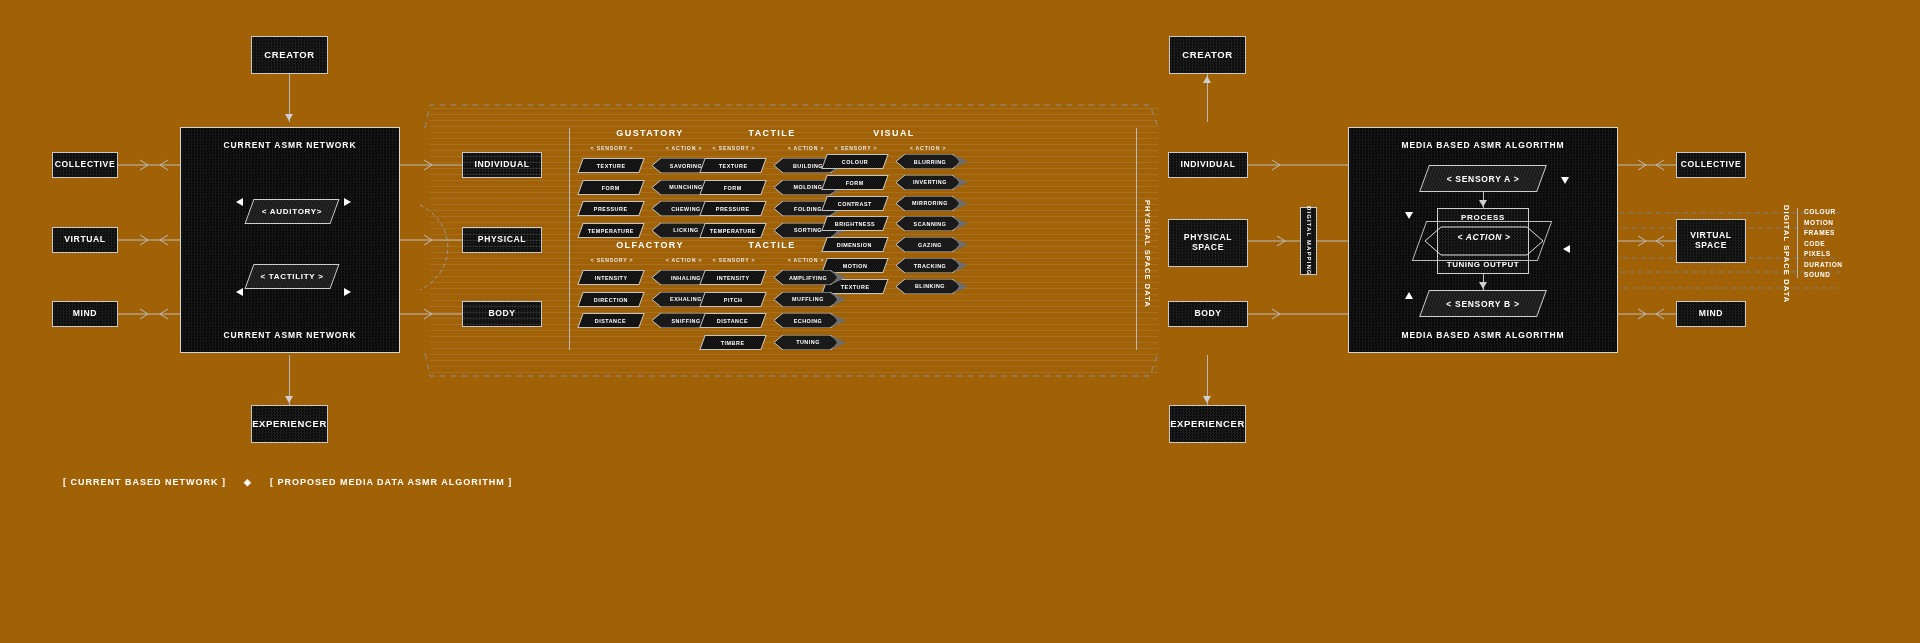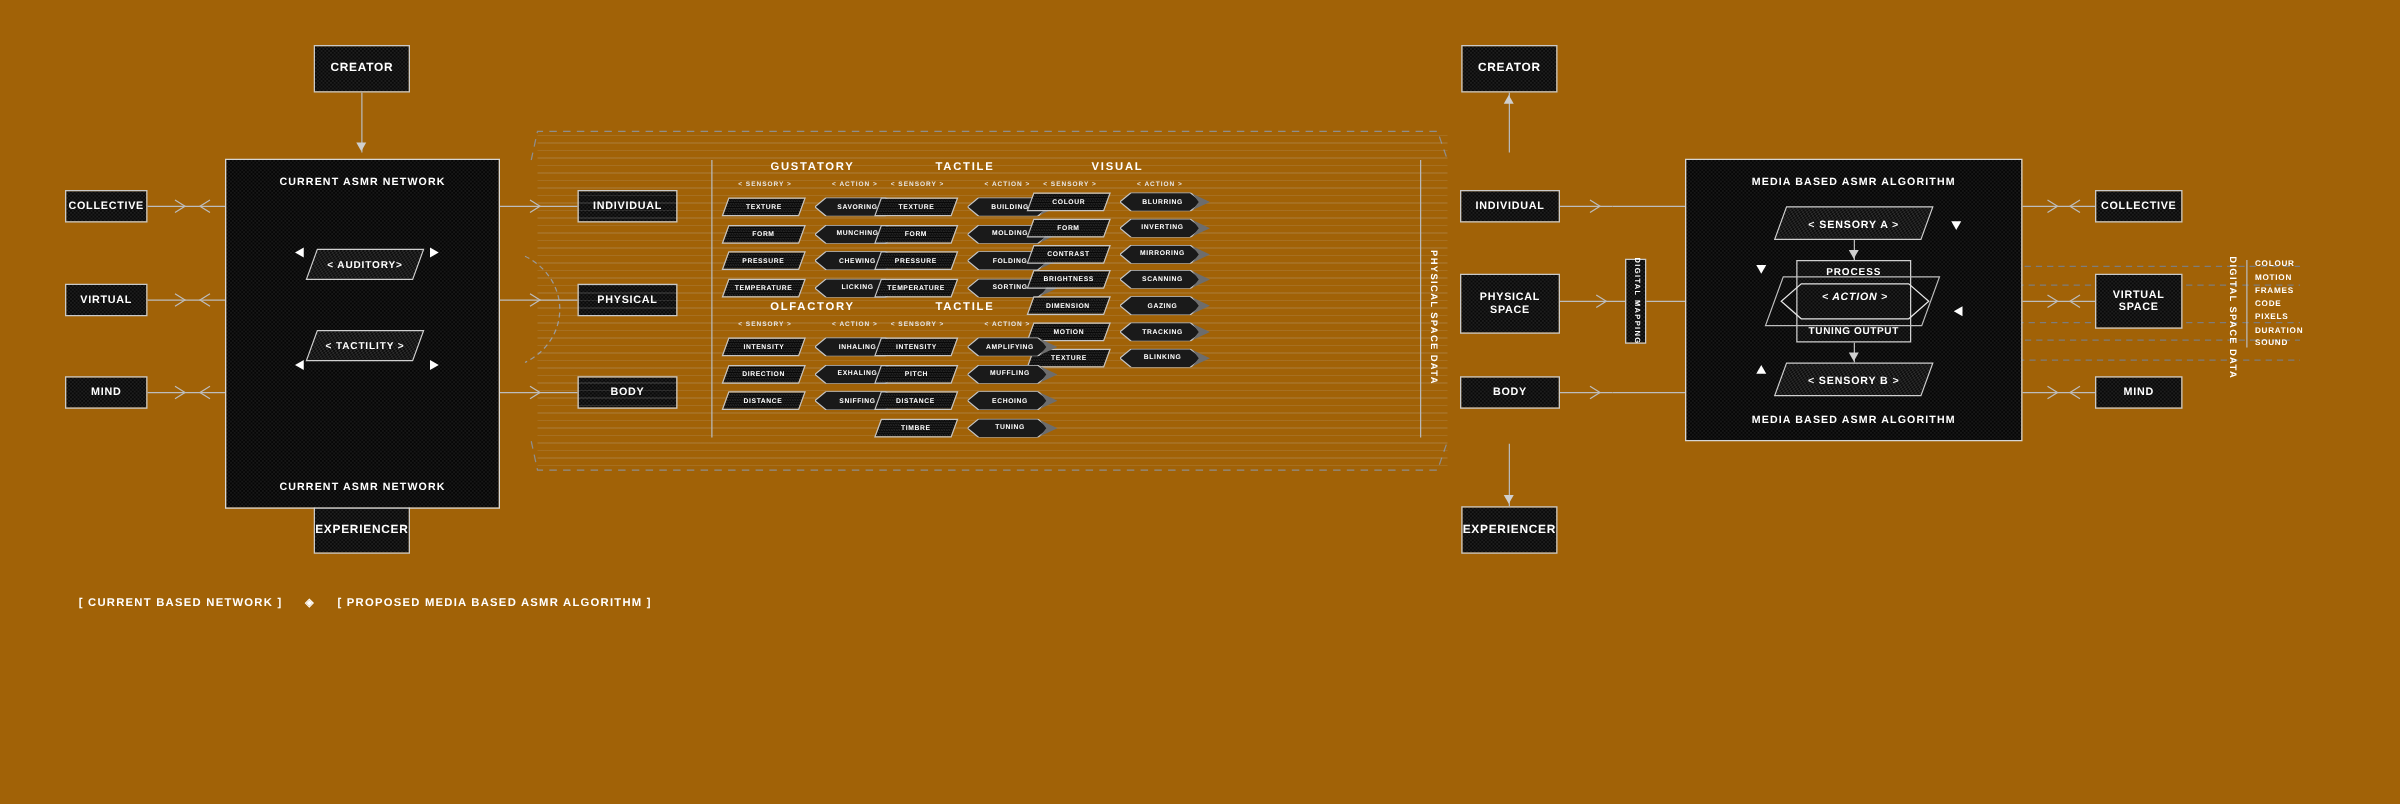--- a/index.html
+++ b/index.html
@@ -186,21 +186,21 @@
 
       <line x1="400" y1="165" x2="462" y2="165"></line>
       <line x1="400" y1="240" x2="462" y2="240"></line>
       <line x1="400" y1="314" x2="462" y2="314"></line>
       <polyline points="424,160 432,165 424,170"></polyline>
       <polyline points="424,235 432,240 424,245"></polyline>
       <polyline points="424,309 432,314 424,319"></polyline>
     </g>
   </svg>
 
-  <div class="panel" style="left:180px;top:127px;width:220px;height:280px;">
+  <div class="panel" style="left:180px;top:127px;width:220px;height:226px;">
     <div class="panel-title" style="top:12px;">CURRENT ASMR NETWORK</div>
     <div class="panel-title" style="bottom:12px;">CURRENT ASMR NETWORK</div>
 
     <div class="para" style="left:68px;top:71px;width:86px;height:25px;">
       <span>&lt; AUDITORY&gt;</span>
     </div>
     <div class="para" style="left:68px;top:136px;width:86px;height:25px;">
       <span>&lt; TACTILITY &gt;</span>
     </div>
   </div>
@@ -576,16 +576,16 @@
       <div>FRAMES</div>
       <div>CODE</div>
       <div>PIXELS</div>
       <div>DURATION</div>
       <div>SOUND</div>
     </div>
 
   <div class="legend" style="left:63px;top:477px;">
     <span>[ CURRENT BASED NETWORK ]</span>
     <span class="sep">◈</span>
-    <span>[ PROPOSED MEDIA BASED ASMR ALGORITHM ]</span>
+    <span>[ PROPOSED MEDIA DATA ASMR ALGORITHM ]</span>
   </div>
 
 </div>
 
 </body></html>

